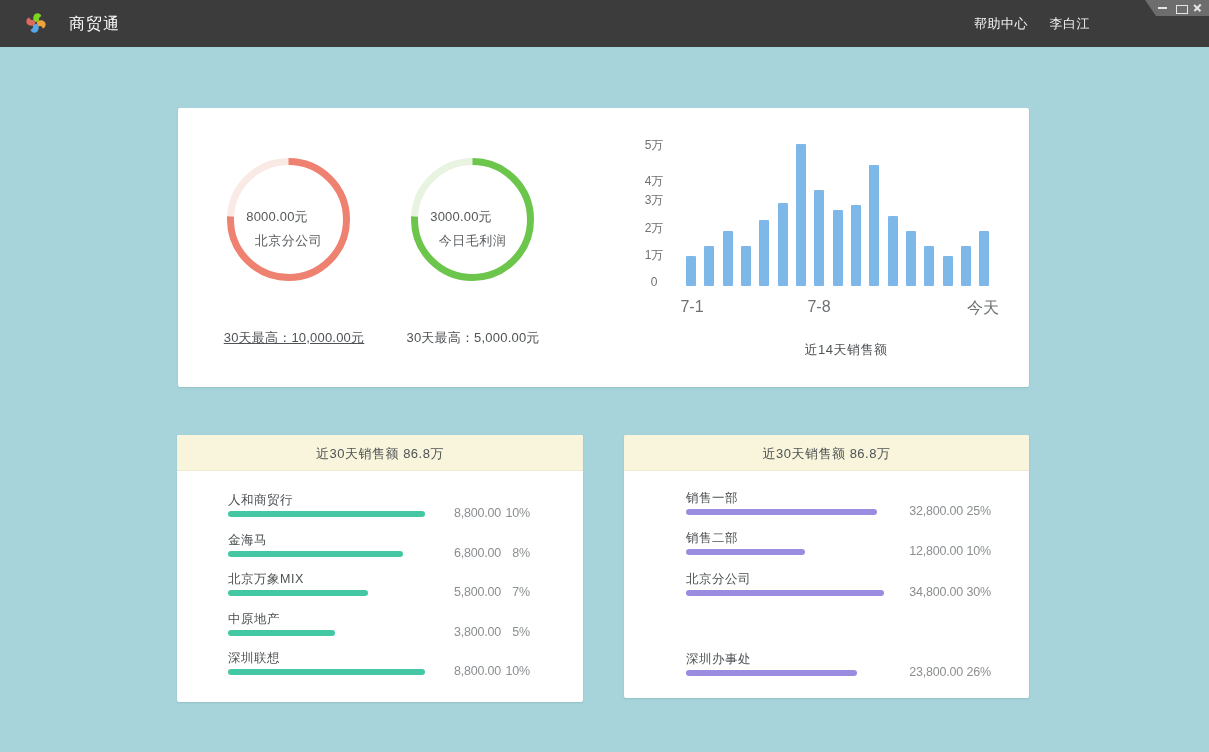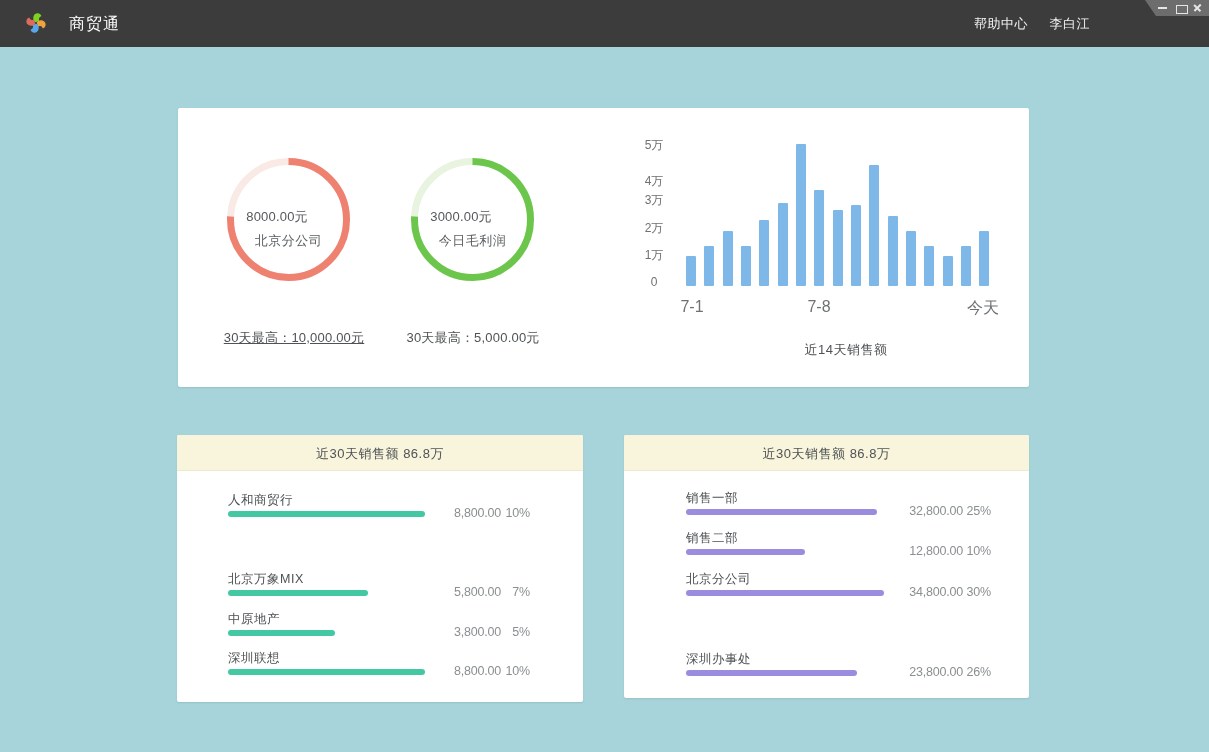--- a/index.html
+++ b/index.html
@@ -169,20 +169,26 @@
 
 <div class="card card-rank-a">
   <div class="rank-head">近30天销售额 86.8万</div>
 
   <div class="rank-row row-0">
     <span class="rank-name">人和商贸行</span>
     <span class="rank-bar" style="width: 197px; background: rgb(68, 200, 163);"></span>
     <span class="rank-val">8,800.00</span>
     <span class="rank-pct">10%</span>
   </div>
+  <div class="rank-row row-1">
+    <span class="rank-name">金海马</span>
+    <span class="rank-bar" style="width: 175px; background: rgb(68, 200, 163);"></span>
+    <span class="rank-val">6,800.00</span>
+    <span class="rank-pct">8%</span>
+  </div>
   <div class="rank-row row-2">
     <span class="rank-name">北京万象MIX</span>
     <span class="rank-bar" style="width: 140px; background: rgb(68, 200, 163);"></span>
     <span class="rank-val">5,800.00</span>
     <span class="rank-pct">7%</span>
   </div>
   <div class="rank-row row-3">
     <span class="rank-name">中原地产</span>
     <span class="rank-bar" style="width: 107px; background: rgb(68, 200, 163);"></span>
     <span class="rank-val">3,800.00</span>

